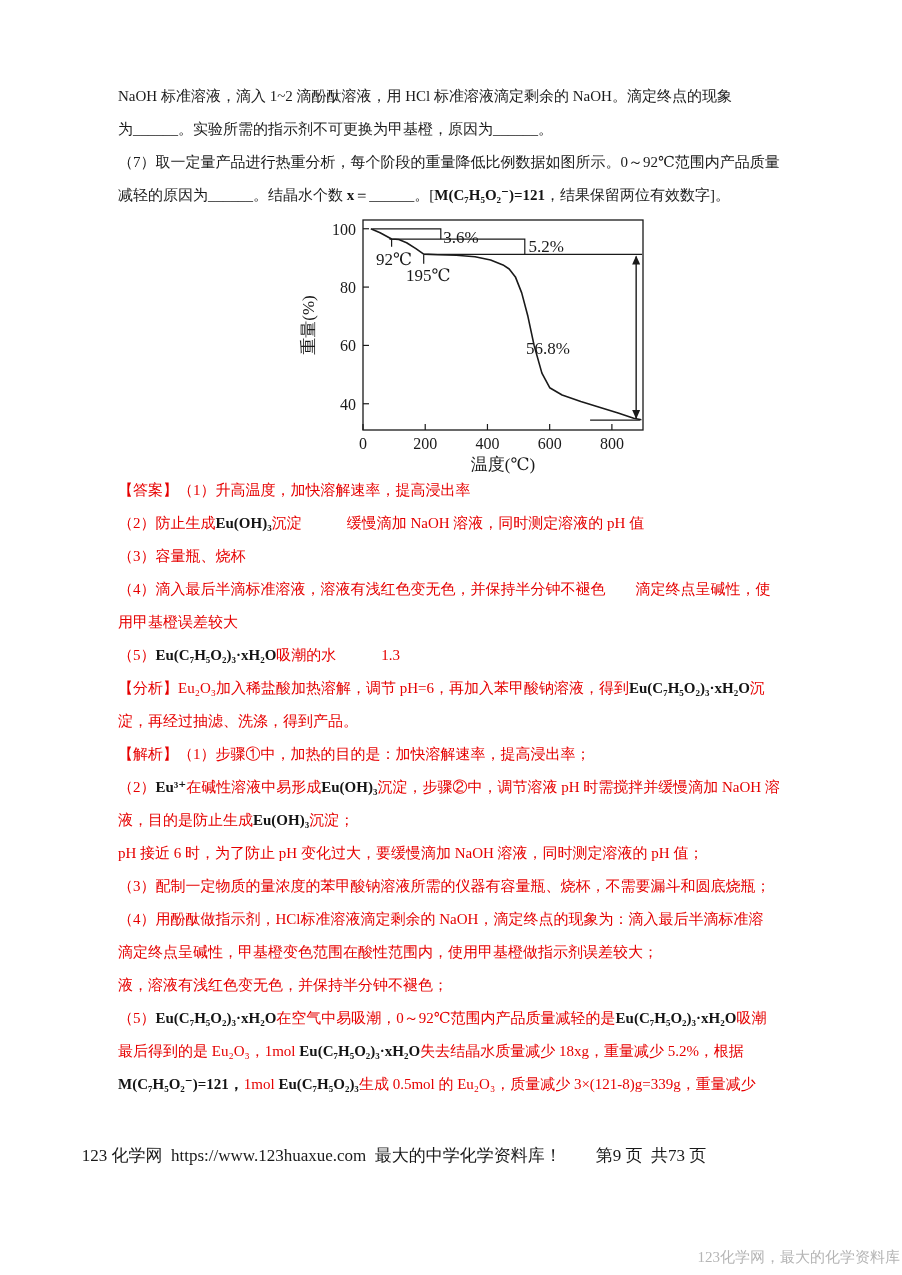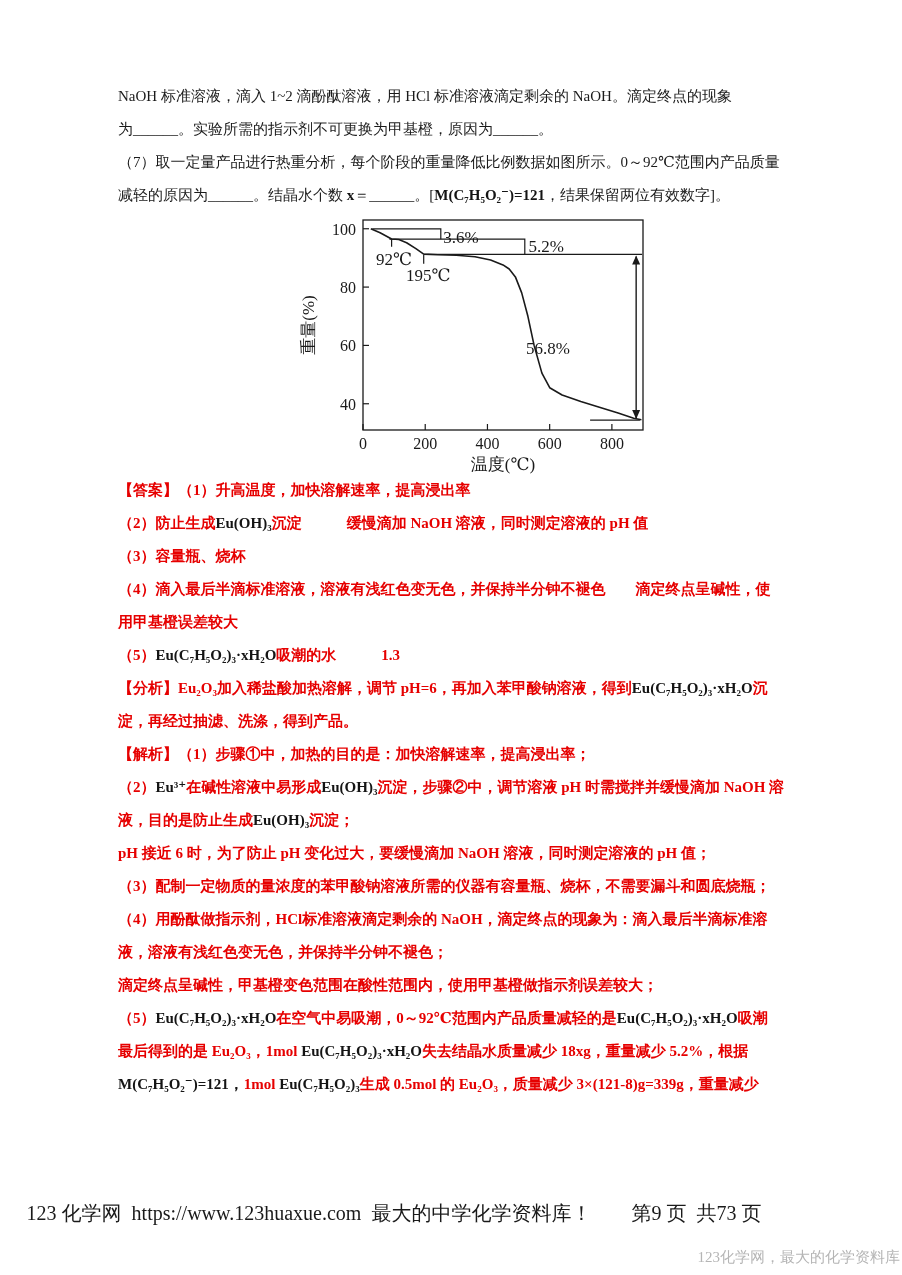--- a/index.html
+++ b/index.html
@@ -9,31 +9,31 @@
     --watermark:#b5b5b5;
   }
   html,body{margin:0;padding:0;}
   body{background:#ffffff;font-family:"Liberation Serif","DejaVu Serif",serif;}
   #page{
     position:relative;width:902px;height:1275px;background:#ffffff;overflow:hidden;margin-left:15px;
   }
   .textblock{position:absolute;left:103px;width:712px;}
   .tline{height:33px;line-height:33px;font-size:15px;white-space:pre;color:var(--black);}
   .seg-k{color:var(--black);}
-  .seg-r{color:var(--red);font-weight:bold;}
+  .seg-r{color:var(--red);}
   .seg-f{color:var(--formula);font-weight:bold;}
   #question-block{top:80px;}
   #body-block{top:474px;}
   #chart-wrap{position:absolute;left:283px;top:214px;width:410px;height:262px;}
   .tick-label{font:16px "Liberation Serif","DejaVu Serif",serif;fill:#1a1a1a;}
   .axis-label{font:17px "Liberation Serif","DejaVu Serif",serif;fill:#1a1a1a;}
   .annot-label{font:17px "Liberation Serif","DejaVu Serif",serif;fill:#1a1a1a;}
   #footer{
-    position:absolute;left:0;top:1200px;width:758px;text-align:center;
-    font-size:20px;color:var(--black);white-space:pre;
+    position:absolute;left:0;top:1144px;width:758px;text-align:center;
+    font-size:17px;color:var(--black);white-space:pre;
   }
   #watermark{
     position:absolute;right:17px;top:1248px;
     font-size:15px;color:var(--watermark);white-space:pre;
   }
 </style>
 </head>
 <body>
 
 <div id="page">
@@ -94,22 +94,22 @@
       <div class="tline"><span class="seg-r">用甲基橙误差较大</span></div>
       <div class="tline"><span class="seg-r">（5）</span><span class="seg-f">Eu(C₇H₅O₂)₃·xH₂O</span><span class="seg-r">吸潮的水　　　1.3</span></div>
       <div class="tline"><span class="seg-r">【分析】Eu₂O₃加入稀盐酸加热溶解，调节 pH=6，再加入苯甲酸钠溶液，得到</span><span class="seg-f">Eu(C₇H₅O₂)₃·xH₂O</span><span class="seg-r">沉</span></div>
       <div class="tline"><span class="seg-r">淀，再经过抽滤、洗涤，得到产品。</span></div>
       <div class="tline"><span class="seg-r">【解析】（1）步骤①中，加热的目的是：加快溶解速率，提高浸出率；</span></div>
       <div class="tline"><span class="seg-r">（2）</span><span class="seg-f">Eu³⁺</span><span class="seg-r">在碱性溶液中易形成</span><span class="seg-f">Eu(OH)₃</span><span class="seg-r">沉淀，步骤②中，调节溶液 pH 时需搅拌并缓慢滴加 NaOH 溶</span></div>
       <div class="tline"><span class="seg-r">液，目的是防止生成</span><span class="seg-f">Eu(OH)₃</span><span class="seg-r">沉淀；</span></div>
       <div class="tline"><span class="seg-r">pH 接近 6 时，为了防止 pH 变化过大，要缓慢滴加 NaOH 溶液，同时测定溶液的 pH 值；</span></div>
       <div class="tline"><span class="seg-r">（3）配制一定物质的量浓度的苯甲酸钠溶液所需的仪器有容量瓶、烧杯，不需要漏斗和圆底烧瓶；</span></div>
       <div class="tline"><span class="seg-r">（4）用酚酞做指示剂，HCl标准溶液滴定剩余的 NaOH，滴定终点的现象为：滴入最后半滴标准溶</span></div>
+      <div class="tline"><span class="seg-r">滴定终点呈碱性，甲基橙变色范围在酸性范围内，使用甲基橙做指示剂误差较大；</span></div>
       <div class="tline"><span class="seg-r">液，溶液有浅红色变无色，并保持半分钟不褪色；</span></div>
-      <div class="tline"><span class="seg-r">滴定终点呈碱性，甲基橙变色范围在酸性范围内，使用甲基橙做指示剂误差较大；</span></div>
       <div class="tline"><span class="seg-r">（5）</span><span class="seg-f">Eu(C₇H₅O₂)₃·xH₂O</span><span class="seg-r">在空气中易吸潮，0～92℃范围内产品质量减轻的是</span><span class="seg-f">Eu(C₇H₅O₂)₃·xH₂O</span><span class="seg-r">吸潮</span></div>
       <div class="tline"><span class="seg-r">最后得到的是 Eu₂O₃，1mol </span><span class="seg-f">Eu(C₇H₅O₂)₃·xH₂O</span><span class="seg-r">失去结晶水质量减少 18xg，重量减少 5.2%，根据</span></div>
       <div class="tline"><span class="seg-f">M(C₇H₅O₂⁻)=121</span><span class="seg-f">，</span><span class="seg-r">1mol </span><span class="seg-f">Eu(C₇H₅O₂)₃</span><span class="seg-r">生成 0.5mol 的 Eu₂O₃，质量减少 3×(121-8)g=339g，重量减少</span></div>
     </div>
 
   <div id="footer">123 化学网  https://www.123huaxue.com  最大的中学化学资料库！　　第9 页  共73 页</div>
 
   <div id="watermark">123化学网，最大的化学资料库</div>
 
 </div>

